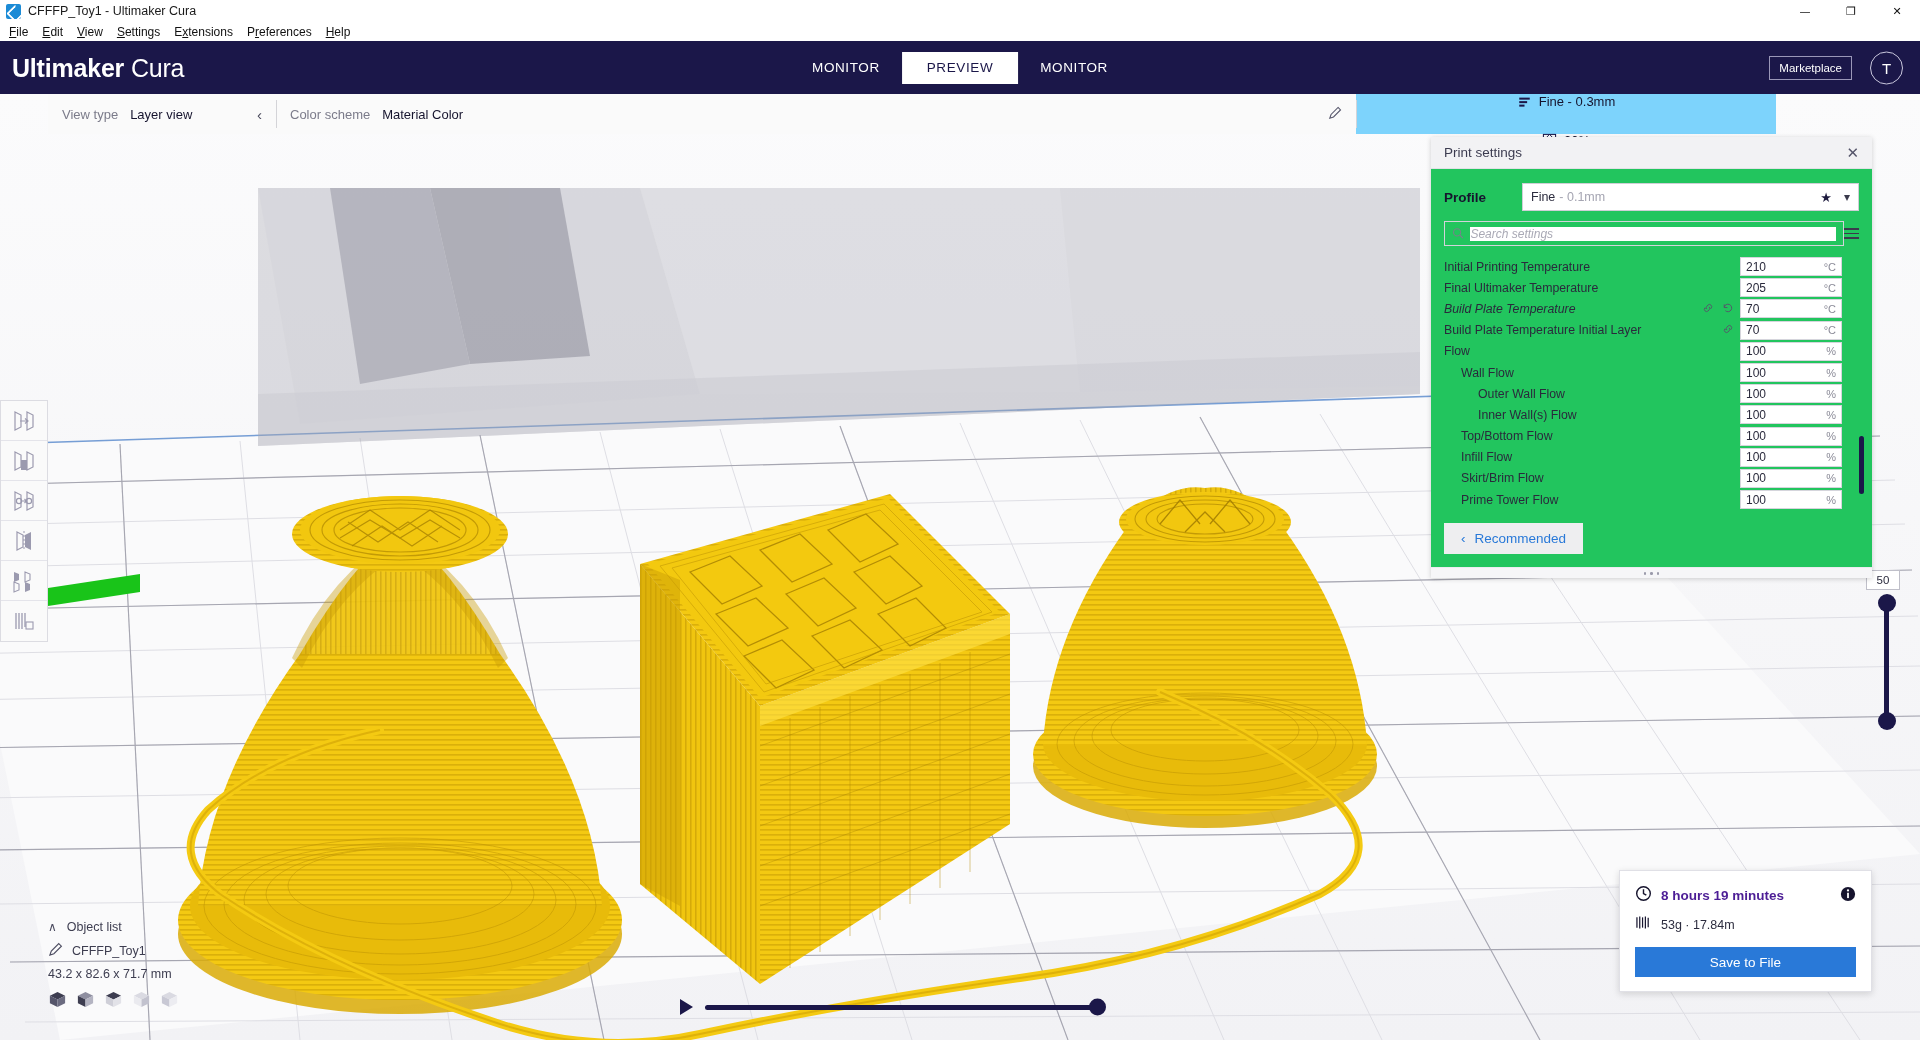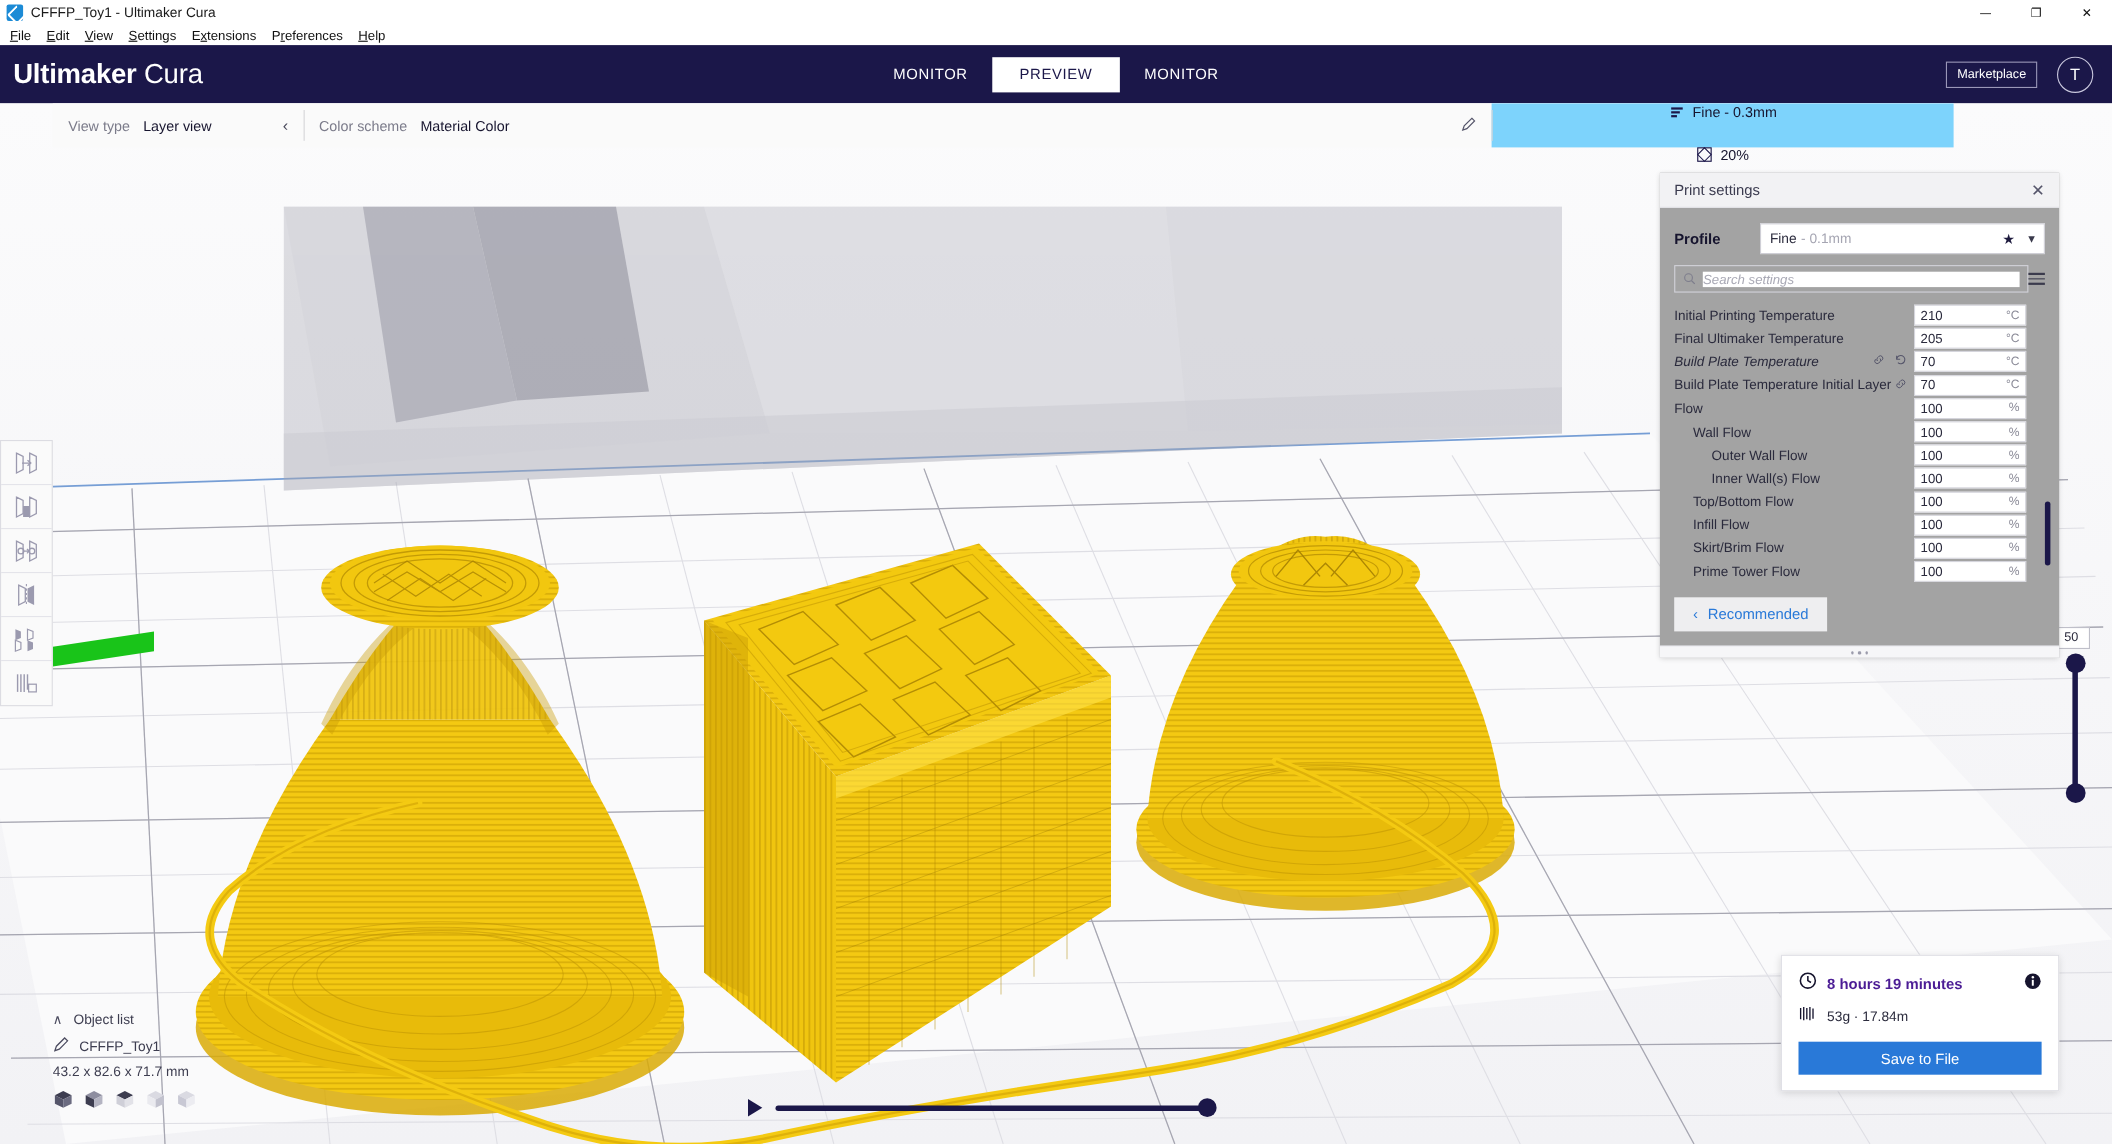--- a/index.html
+++ b/index.html
@@ -101,22 +101,22 @@
   .vb-caret { color: #4a4a5c; font-size: 15px; margin-left: auto; padding-left: 40px; }
   .vb-pencil { color: #55556a; font-size: 13px; }
   .seg1 { width: 228px; }
   .seg2 { width: 1080px; }
   .seg3 { width: 420px; background: #7dd3fc; flex-direction: column; }
   .sb-item { display: flex; align-items: center; gap: 7px; font-size: 13px; color: #16142e; }
   .sb-sep { flex: 1; }
 
   
   .panel {
-    position: absolute; top: 157px; right: 48px; width: 363px;
-    background: #a3a3a3; box-shadow: 0 1px 5px rgba(0,0,0,0.18);
+    position: absolute; top: 137px; right: 48px; width: 441px;
+    background: #22c55e; box-shadow: 0 1px 5px rgba(0,0,0,0.18);
     z-index: 25;
   }
   .panel-head {
     height: 32px; background: #f2f2f4; display: flex; align-items: center;
     padding: 0 13px; font-size: 13.5px; color: #3c3c50;
     border-bottom: 1px solid #e2e2e6;
   }
   .panel-close { margin-left: auto; font-size: 15px; color: #55556a; }
   .profile-row {
     display: flex; align-items: center; padding: 14px 13px 8px 13px; gap: 12px;

